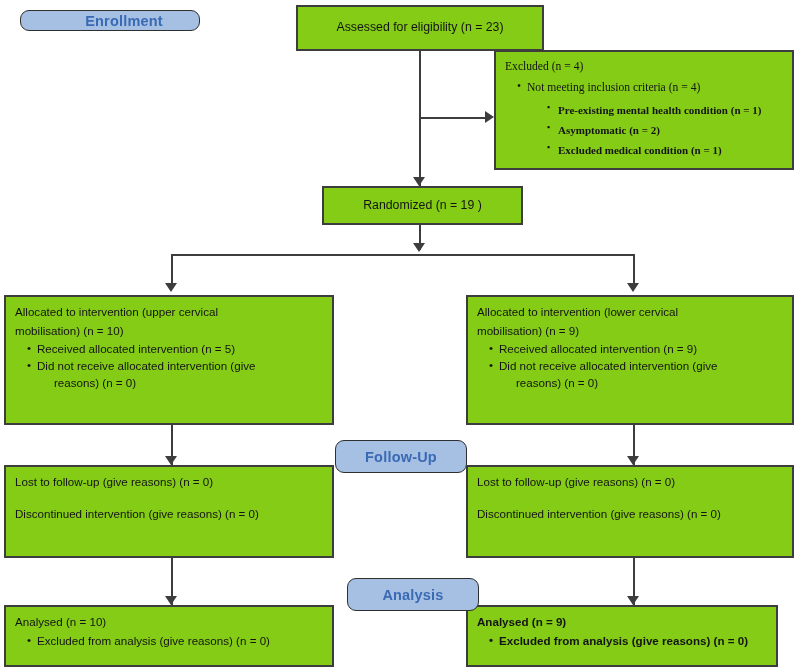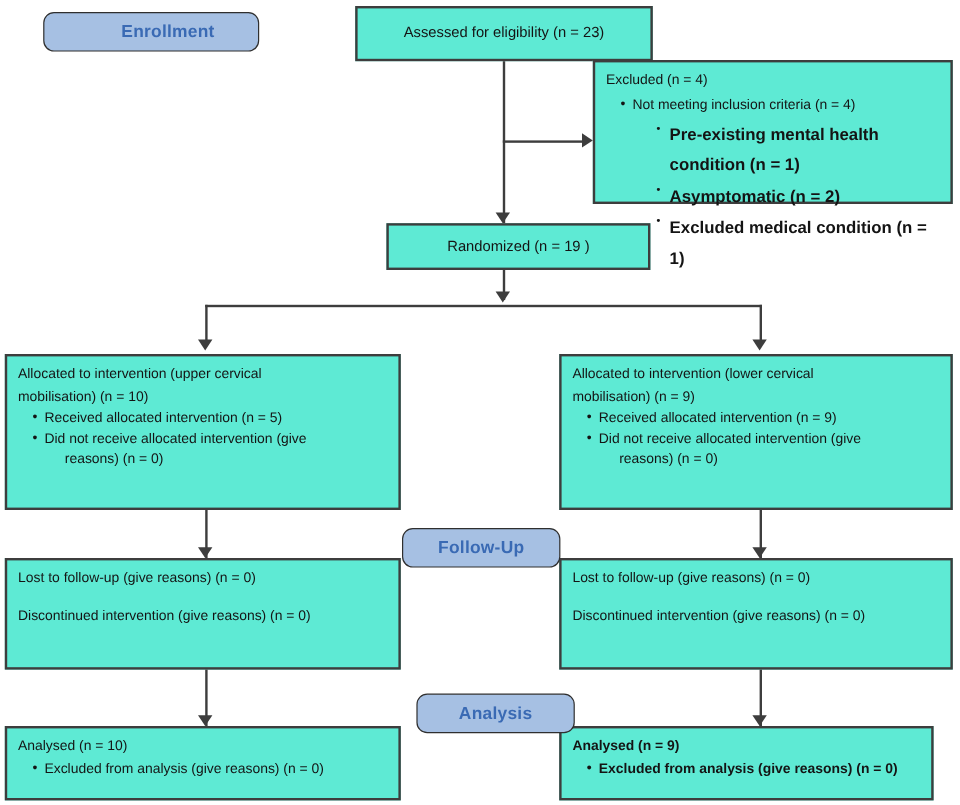--- a/index.html
+++ b/index.html
@@ -16,21 +16,21 @@
     position: relative;
     width: 800px;
     height: 671px;
     background: #ffffff;
     overflow: hidden;
   }
   
   .box {
     position: absolute;
     box-sizing: border-box;
-    background: #5eead4;
+    background: #84cc16;
     border: 2px solid #3d3d3d;
     font-size: 11.6px;
     line-height: 1.45;
     color: #141414;
   }
   .box .inner {
     padding: 7px 9px 6px 9px;
   }
   .center-box .inner {
     padding: 0;
@@ -106,21 +106,21 @@
     content: "\2022";
     position: absolute;
     left: 0;
     top: -1px;
   }
   ul.bl li .hang { display: block; padding-left: 17px; }
   ul.sub {
     margin: 3px 0 0 0;
     padding: 0 0 0 20px;
     list-style: none;
-    font-size: 14px;
+    font-size: 11px;
     font-weight: bold;
     line-height: 1.85;
   }
   ul.sub > li {
     position: relative;
     padding-left: 11px;
   }
   ul.sub > li::before {
     content: "\2022";
     position: absolute;
@@ -129,21 +129,21 @@
     font-size: 9px;
   }
   .spacer-line { height: 13px; }
   .row2 { margin: 0; }
 </style>
 </head>
 <body>
 
 <div id="canvas">
 
-  <div class="pill" style="left:36px; top:10px; width:180px; height:33px;padding-left:28px;">
+  <div class="pill" style="left:20px; top:10px; width:180px; height:21px;padding-left:28px;">
     <span>Enrollment</span>
   </div>
 
 
   <div class="pill" style="left:335px; top:440px; width:132px; height:33px;">
     <span>Follow-Up</span>
   </div>
 
   <div class="pill" style="left:347px; top:578px; width:132px; height:33px;">
     <span>Analysis</span>
@@ -154,37 +154,37 @@
       <span>Assessed for eligibility (n = 23)</span>
     </div>
   </div>
 
   <div class="vline" style="left:419px; top:51px; height:135px;"></div>
   <div class="arrow-down" style="left:413px; top:177px;"></div>
 
   <div class="hline" style="left:419px; top:117px; width:67px;"></div>
   <div class="arrow-right" style="left:485px; top:111px;"></div>
 
-  <div class="box" style="left:494px; top:50px; width:300px; height:120px;">
+  <div class="box" style="left:494px; top:50px; width:300px; height:120px;font-family:Liberation Serif, serif;">
     <div class="inner">
       <p class="ttl tight">Excluded  (n = 4)</p>
       <ul class="bl">
         <li>
           <span>Not meeting inclusion criteria (n = 4)</span>
           <ul class="sub">
             <li><span>Pre-existing mental health condition (n = 1)</span></li>
             <li><span>Asymptomatic (n = 2)</span></li>
             <li><span>Excluded medical condition (n = 1)</span></li>
           </ul>
         </li>
       </ul>
     </div>
   </div>
 
-  <div class="box center-box" style="left:322px; top:186px; width:220px; height:39px;">
+  <div class="box center-box" style="left:322px; top:186px; width:201px; height:39px;">
     <div class="inner">
       <span>Randomized (n = 19 )</span>
     </div>
   </div>
 
   <div class="vline" style="left:419px; top:225px; height:25px;"></div>
   <div class="arrow-down" style="left:413px; top:243px;"></div>
   <div class="hline" style="left:171px; top:254px; width:464px;"></div>
   <div class="vline" style="left:171px; top:254px; height:33px;"></div>
   <div class="arrow-down" style="left:165px; top:283px;"></div>

